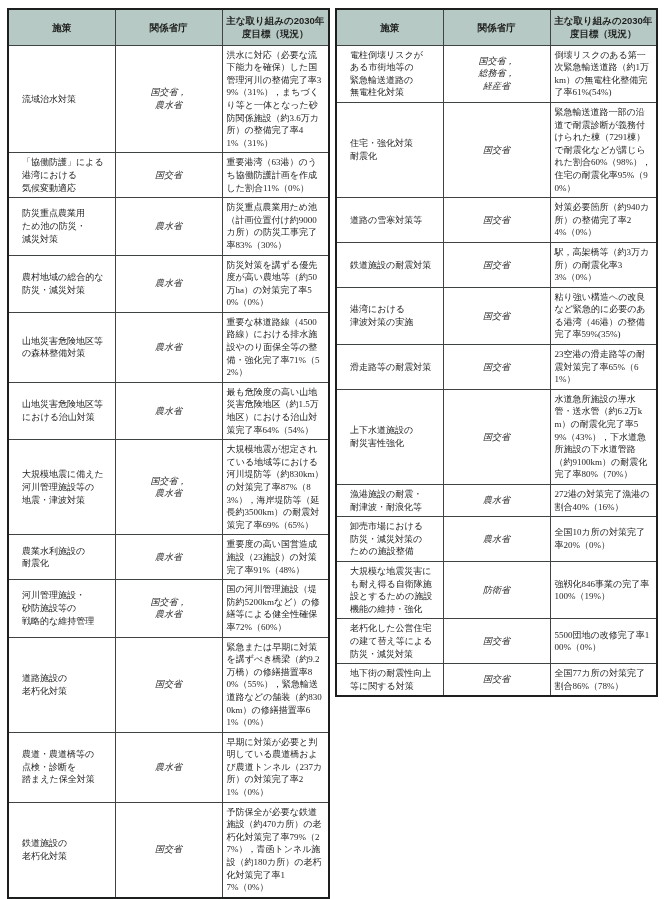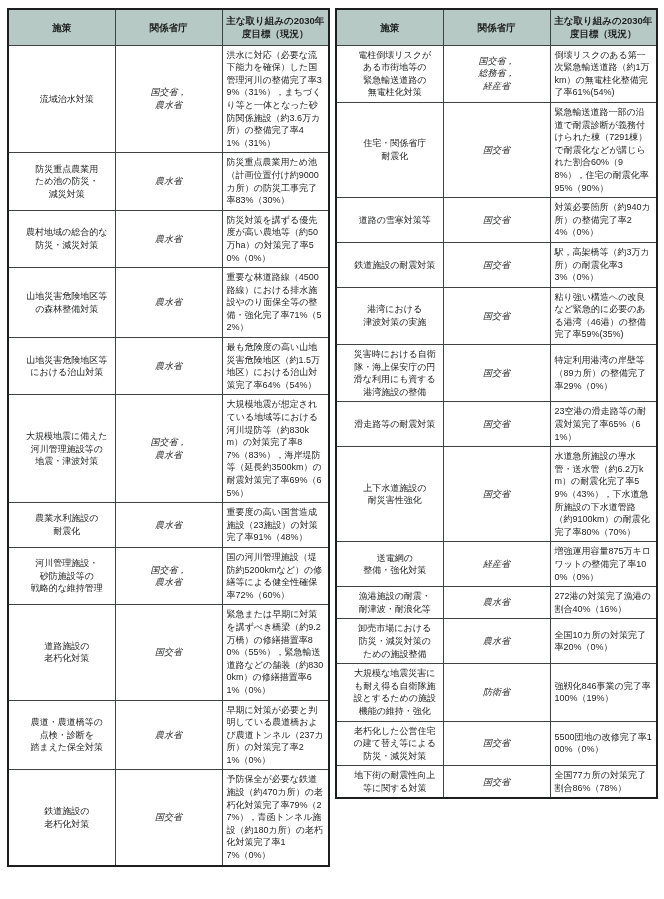--- a/index.html
+++ b/index.html
@@ -24,23 +24,23 @@
     vertical-align:middle;
     word-break:break-all;
   }
   .policy-table th {
     background:var(--header-bg);
     font-weight:bold;
     text-align:center;
     padding:4px 1px;
     font-size:9.5px;
   }
-  td.policy { width:93px; padding:3px 3px 3px 13px; white-space:pre-line; text-align:center;margin-left:8px; }
+  td.policy { width:93px; padding:3px 3px 3px 13px; white-space:pre-line; text-align:left;margin-left:8px; }
   td.ministry { width:37px; padding:2px 1px; text-align:center; white-space:pre-line;font-style:italic; }
-  td.target { padding:3px 4px; text-align:left; }
+  td.target { padding:3px 4px; text-align:left;font-family:Liberation Serif, serif; }
 </style>
 </head>
 <body>
 
 <div class="page">
 
   <table class="policy-table">
     <thead>
       <tr>
         <th class="policy">施策</th>
@@ -49,20 +49,27 @@
       </tr>
     </thead>
     <tbody>
         <tr>
           <td class="policy">流域治水対策</td>
           <td class="ministry">国交省，
 農水省</td>
           <td class="target">洪水に対応（必要な流下能力を確保）した国管理河川の整備完了率39%（31%），まちづくり等と一体となった砂防関係施設（約3.6万カ所）の整備完了率41%（31%）</td>
         </tr>
         <tr>
+          <td class="policy">「協働防護」による
+港湾における
+気候変動適応</td>
+          <td class="ministry">国交省</td>
+          <td class="target">重要港湾（63港）のうち協働防護計画を作成した割合11%（0%）</td>
+        </tr>
+        <tr>
           <td class="policy">防災重点農業用
 ため池の防災・
 減災対策</td>
           <td class="ministry">農水省</td>
           <td class="target">防災重点農業用ため池（計画位置付け約9000カ所）の防災工事完了率83%（30%）</td>
         </tr>
         <tr>
           <td class="policy">農村地域の総合的な
 防災・減災対策</td>
           <td class="ministry">農水省</td>
@@ -137,21 +144,21 @@
           <td class="policy">電柱倒壊リスクが
 ある市街地等の
 緊急輸送道路の
 無電柱化対策</td>
           <td class="ministry">国交省，
 総務省，
 経産省</td>
           <td class="target">倒壊リスクのある第一次緊急輸送道路（約1万km）の無電柱化整備完了率61%(54%)</td>
         </tr>
         <tr>
-          <td class="policy">住宅・関係省庁
+          <td class="policy">住宅・強化対策
 耐震化</td>
           <td class="ministry">国交省</td>
           <td class="target">緊急輸送道路一部の沿道で耐震診断が義務付けられた棟（7291棟）で耐震化などが講じられた割合60%（98%），住宅の耐震化率95%（90%）</td>
         </tr>
         <tr>
           <td class="policy">道路の雪寒対策等</td>
           <td class="ministry">国交省</td>
           <td class="target">対策必要箇所（約940カ所）の整備完了率24%（0%）</td>
         </tr>
         <tr>
@@ -159,43 +166,29 @@
           <td class="ministry">国交省</td>
           <td class="target">駅，高架橋等（約3万カ所）の耐震化率33%（0%）</td>
         </tr>
         <tr>
           <td class="policy">港湾における
 津波対策の実施</td>
           <td class="ministry">国交省</td>
           <td class="target">粘り強い構造への改良など緊急的に必要のある港湾（46港）の整備完了率59%(35%)</td>
         </tr>
         <tr>
-          <td class="policy">災害時における自衛
-隊・海上保安庁の円
-滑な利用にも資する
-港湾施設の整備</td>
-          <td class="ministry">国交省</td>
-          <td class="target">特定利用港湾の岸壁等（89カ所）の整備完了率29%（0%）</td>
-        </tr>
-        <tr>
           <td class="policy">滑走路等の耐震対策</td>
           <td class="ministry">国交省</td>
           <td class="target">23空港の滑走路等の耐震対策完了率65%（61%）</td>
         </tr>
         <tr>
           <td class="policy">上下水道施設の
 耐災害性強化</td>
           <td class="ministry">国交省</td>
           <td class="target">水道急所施設の導水管・送水管（約6.2万km）の耐震化完了率59%（43%），下水道急所施設の下水道管路（約9100km）の耐震化完了率80%（70%）</td>
-        </tr>
-        <tr>
-          <td class="policy">送電網の
-整備・強化対策</td>
-          <td class="ministry">経産省</td>
-          <td class="target">増強運用容量875万キロワットの整備完了率100%（0%）</td>
         </tr>
         <tr>
           <td class="policy">漁港施設の耐震・
 耐津波・耐浪化等</td>
           <td class="ministry">農水省</td>
           <td class="target">272港の対策完了漁港の割合40%（16%）</td>
         </tr>
         <tr>
           <td class="policy">卸売市場における
 防災・減災対策の

